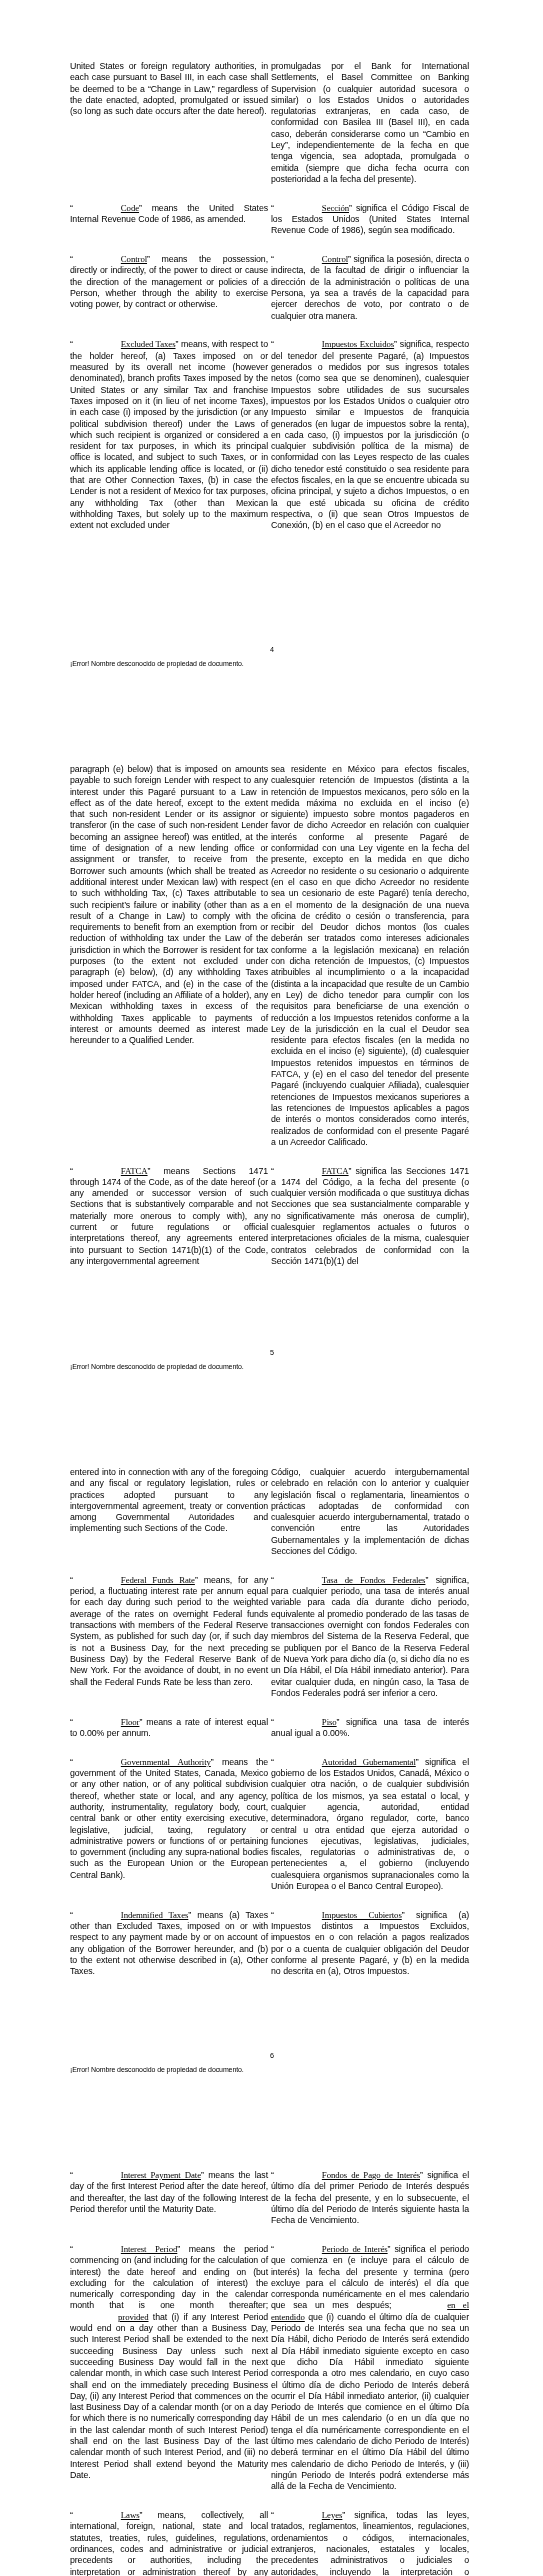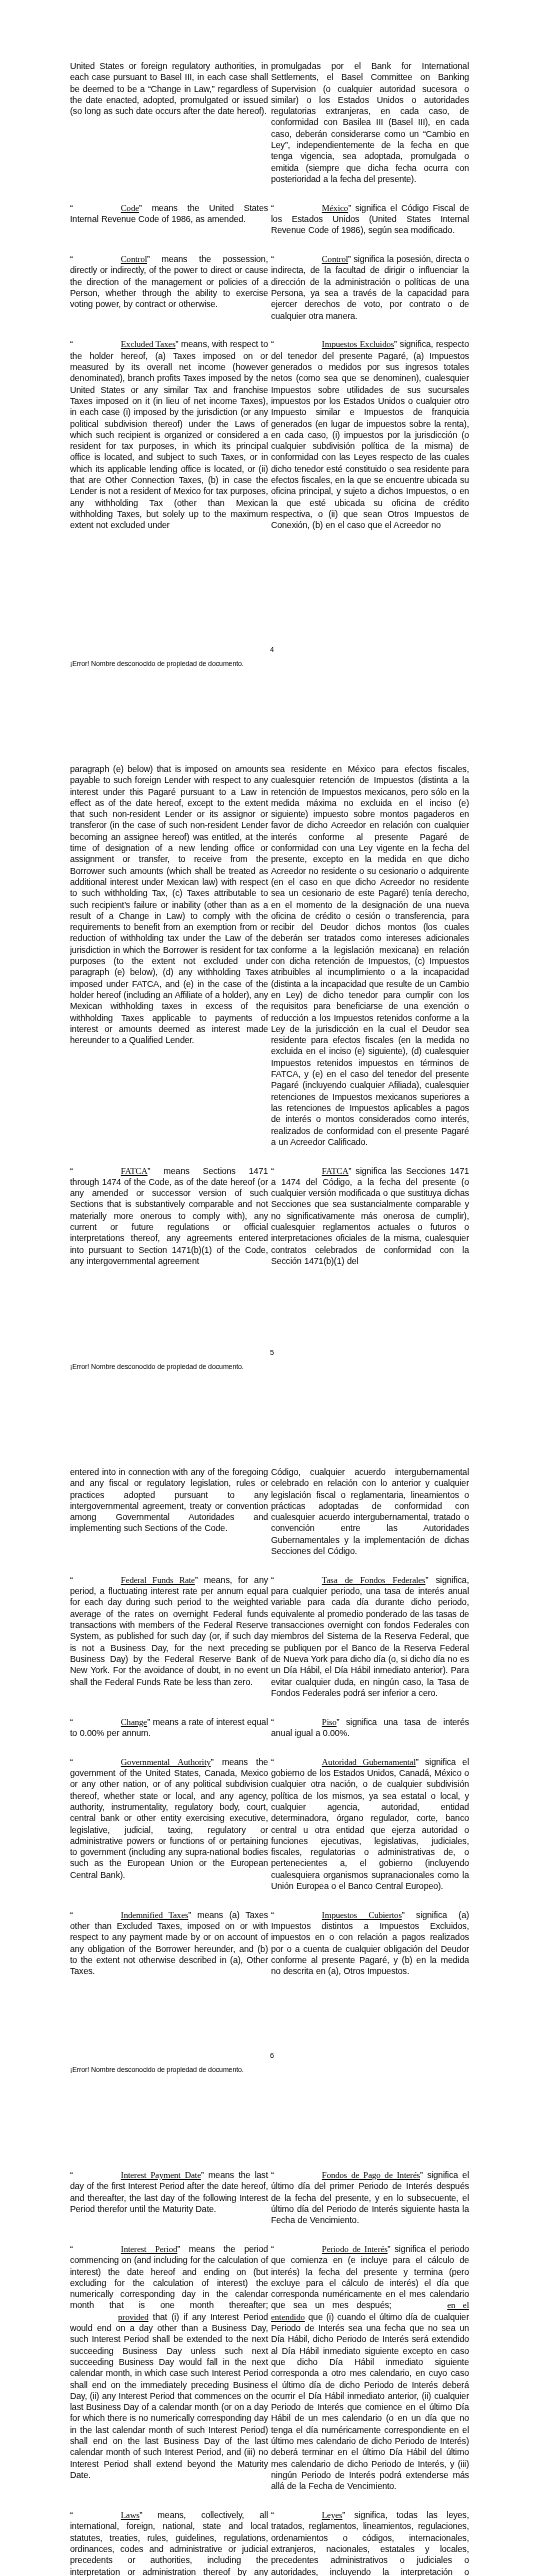--- a/index.html
+++ b/index.html
@@ -73,21 +73,21 @@
 
 <div id="doc">
     <div class="page">
       <div class="content">
         <div class="row">
           <div class="cell">United States or foreign regulatory authorities, in each case pursuant to Basel III, in each case shall be deemed to be a “Change in Law,” regardless of the date enacted, adopted, promulgated or issued (so long as such date occurs after the date hereof).</div>
           <div class="cell">promulgadas por el Bank for International Settlements, el Basel Committee on Banking Supervision (o cualquier autoridad sucesora o similar) o los Estados Unidos o autoridades regulatorias extranjeras, en cada caso, de conformidad con Basilea III (Basel III), en cada caso, deberán considerarse como un “Cambio en Ley”, independientemente de la fecha en que tenga vigencia, sea adoptada, promulgada o emitida (siempre que dicha fecha ocurra con posterioridad a la fecha del presente).</div>
         </div>
         <div class="row">
           <div class="cell">“<span class="term">Code</span>” means the United States Internal Revenue Code of 1986, as amended.</div>
-          <div class="cell">“<span class="term">México</span>” significa el Código Fiscal de los Estados Unidos (United States Internal Revenue Code of 1986), según sea modificado.</div>
+          <div class="cell">“<span class="term">Sección</span>” significa el Código Fiscal de los Estados Unidos (United States Internal Revenue Code of 1986), según sea modificado.</div>
         </div>
         <div class="row">
           <div class="cell">“<span class="term">Control</span>” means the possession, directly or indirectly, of the power to direct or cause the direction of the management or policies of a Person, whether through the ability to exercise voting power, by contract or otherwise.</div>
           <div class="cell">“<span class="term">Control</span>” significa la posesión, directa o indirecta, de la facultad de dirigir o influenciar la dirección de la administración o políticas de una Persona, ya sea a través de la capacidad para ejercer derechos de voto, por contrato o de cualquier otra manera.</div>
         </div>
         <div class="row">
           <div class="cell">“<span class="term">Excluded Taxes</span>” means, with respect to the holder hereof, (a) Taxes imposed on or measured by its overall net income (however denominated), branch profits Taxes imposed by the United States or any similar Tax and franchise Taxes imposed on it (in lieu of net income Taxes), in each case (i) imposed by the jurisdiction (or any political subdivision thereof) under the Laws of which such recipient is organized or considered a resident for tax purposes, in which its principal office is located, and subject to such Taxes, or in which its applicable lending office is located, or (ii) that are Other Connection Taxes, (b) in case the Lender is not a resident of Mexico for tax purposes, any withholding Tax (other than Mexican withholding Taxes, but solely up to the maximum extent not excluded under</div>
           <div class="cell">“<span class="term">Impuestos Excluidos</span>” significa, respecto del tenedor del presente Pagaré, (a) Impuestos generados o medidos por sus ingresos totales netos (como sea que se denominen), cualesquier Impuestos sobre utilidades de sus sucursales impuestos por los Estados Unidos o cualquier otro Impuesto similar e Impuestos de franquicia generados (en lugar de impuestos sobre la renta), en cada caso, (i) impuestos por la jurisdicción (o cualquier subdivisión política de la misma) de conformidad con las Leyes respecto de las cuales dicho tenedor esté constituido o sea residente para efectos fiscales, en la que se encuentre ubicada su oficina principal, y sujeto a dichos Impuestos, o en la que esté ubicada su oficina de crédito respectiva, o (ii) que sean Otros Impuestos de Conexión, (b) en el caso que el Acreedor no</div>
         </div>
       </div>
@@ -112,21 +112,21 @@
       <div class="content">
         <div class="row">
           <div class="cell">entered into in connection with any of the foregoing and any fiscal or regulatory legislation, rules or practices adopted pursuant to any intergovernmental agreement, treaty or convention among Governmental Autoridades and implementing such Sections of the Code.</div>
           <div class="cell">Código, cualquier acuerdo intergubernamental celebrado en relación con lo anterior y cualquier legislación fiscal o reglamentaria, lineamientos o prácticas adoptadas de conformidad con cualesquier acuerdo intergubernamental, tratado o convención entre las Autoridades Gubernamentales y la implementación de dichas Secciones del Código.</div>
         </div>
         <div class="row">
           <div class="cell">“<span class="term">Federal Funds Rate</span>” means, for any period, a fluctuating interest rate per annum equal for each day during such period to the weighted average of the rates on overnight Federal funds transactions with members of the Federal Reserve System, as published for such day (or, if such day is not a Business Day, for the next preceding Business Day) by the Federal Reserve Bank of New York. For the avoidance of doubt, in no event shall the Federal Funds Rate be less than zero.</div>
           <div class="cell">“<span class="term">Tasa de Fondos Federales</span>” significa, para cualquier periodo, una tasa de interés anual variable para cada día durante dicho periodo, equivalente al promedio ponderado de las tasas de transacciones overnight con fondos Federales con miembros del Sistema de la Reserva Federal, que se publiquen por el Banco de la Reserva Federal de Nueva York para dicho día (o, si dicho día no es un Día Hábil, el Día Hábil inmediato anterior). Para evitar cualquier duda, en ningún caso, la Tasa de Fondos Federales podrá ser inferior a cero.</div>
         </div>
         <div class="row">
-          <div class="cell">“<span class="term">Change</span>” means a rate of interest equal to 0.00% per annum.</div>
+          <div class="cell">“<span class="term">Floor</span>” means a rate of interest equal to 0.00% per annum.</div>
           <div class="cell">“<span class="term">Piso</span>” significa una tasa de interés anual igual a 0.00%.</div>
         </div>
         <div class="row">
           <div class="cell">“<span class="term">Governmental Authority</span>” means the government of the United States, Canada, Mexico or any other nation, or of any political subdivision thereof, whether state or local, and any agency, authority, instrumentality, regulatory body, court, central bank or other entity exercising executive, legislative, judicial, taxing, regulatory or administrative powers or functions of or pertaining to government (including any supra-national bodies such as the European Union or the European Central Bank).</div>
           <div class="cell">“<span class="term">Autoridad Gubernamental</span>” significa el gobierno de los Estados Unidos, Canadá, México o cualquier otra nación, o de cualquier subdivisión política de los mismos, ya sea estatal o local, y cualquier agencia, autoridad, entidad determinadora, órgano regulador, corte, banco central u otra entidad que ejerza autoridad o funciones ejecutivas, legislativas, judiciales, fiscales, regulatorias o administrativas de, o pertenecientes a, el gobierno (incluyendo cualesquiera organismos supranacionales como la Unión Europea o el Banco Central Europeo).</div>
         </div>
         <div class="row">
           <div class="cell">“<span class="term">Indemnified Taxes</span>” means (a) Taxes other than Excluded Taxes, imposed on or with respect to any payment made by or on account of any obligation of the Borrower hereunder, and (b) to the extent not otherwise described in (a), Other Taxes.</div>
           <div class="cell">“<span class="term">Impuestos Cubiertos</span>” significa (a) Impuestos distintos a Impuestos Excluidos, impuestos en o con relación a pagos realizados por o a cuenta de cualquier obligación del Deudor conforme al presente Pagaré, y (b) en la medida no descrita en (a), Otros Impuestos.</div>
         </div>

